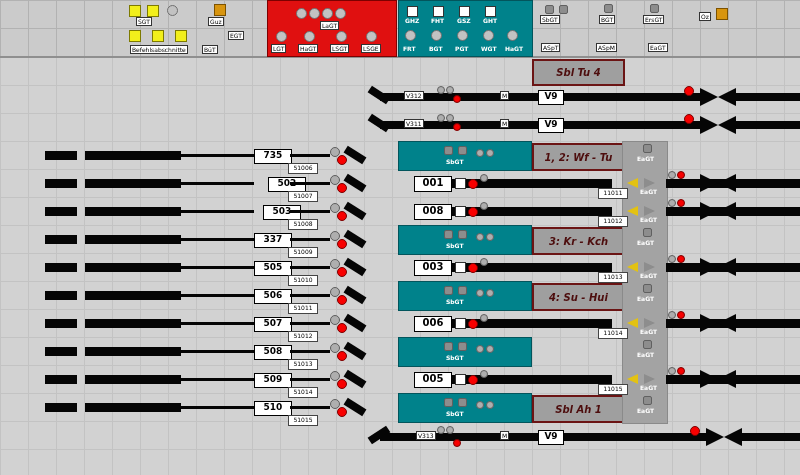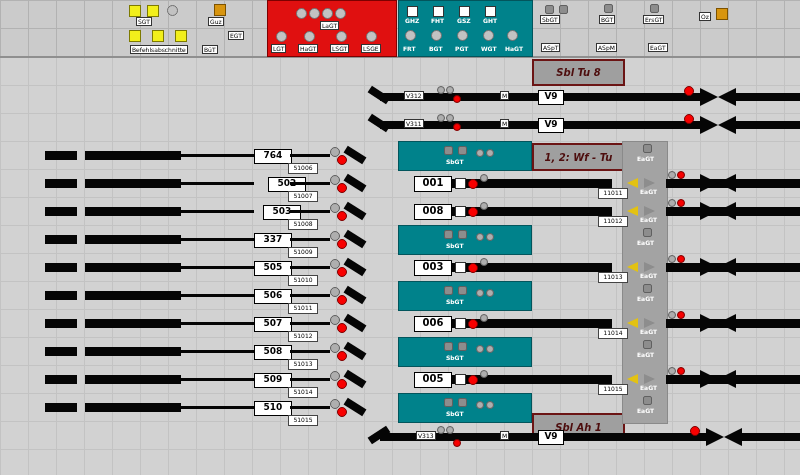--- a/index.html
+++ b/index.html
@@ -101,30 +101,32 @@
     <div class="dotg" style="left:604px;top:4px"></div>
     <div class="pl" style="left:599px;top:15px">BGT</div>
     <div class="pl" style="left:596px;top:43px">ASpM</div>
     <div class="dotg" style="left:650px;top:4px"></div>
     <div class="pl" style="left:643px;top:15px">ErsGT</div>
     <div class="pl" style="left:648px;top:43px">EaGT</div>
     <div class="pl" style="left:699px;top:12px">Oz</div>
     <div class="obtn" style="left:716px;top:8px"></div>
   </div>
 
-  <div class="lbl" style="left:532px;top:59px;width:89px;height:23px">Sbl Tu 8</div>
+  <div class="lbl" style="left:532px;top:59px;width:89px;height:23px">Sbl Tu 4</div>
   <div class="lbl" style="left:532px;top:143px;width:89px;height:24px">1, 2: Wf - Tu</div>
-  <div class="lbl" style="left:532px;top:413px;width:89px;height:24px">Sbl Ah 1</div>
+  <div class="lbl" style="left:532px;top:227px;width:89px;height:24px">3: Kr - Kch</div>
+  <div class="lbl" style="left:532px;top:283px;width:89px;height:24px">4: Su - Hui</div>
+  <div class="lbl" style="left:532px;top:395px;width:89px;height:24px">Sbl Ah 1</div>
 
   <div class="grayblk" style="left:622px;top:141px;width:44px;height:281px"></div>
 
 <div class="bar" style="left:45px;top:151px;width:32px"></div>
     <div class="bar" style="left:85px;top:151px;width:96px"></div>
     <div class="thin" style="left:181px;top:154px;width:73px"></div>
-    <div class="plate" style="left:254px;top:149px;width:36px;height:13px">764</div>
+    <div class="plate" style="left:254px;top:149px;width:36px;height:13px">735</div>
     <div class="thin" style="left:290px;top:154px;width:40px"></div>
     <div class="aux" style="left:288px;top:163px;width:28px;height:9px">51006</div>
     <div class="sig" style="left:330px;top:147px"></div>
     <div class="sig sigred" style="left:337px;top:155px"></div>
     <div class="diag" style="left:344px;top:151px;transform:rotate(32deg)"></div>
     <div class="bar" style="left:45px;top:179px;width:32px"></div>
     <div class="bar" style="left:85px;top:179px;width:96px"></div>
     <div class="thin" style="left:181px;top:182px;width:73px"></div>
     <div class="plate" style="left:268px;top:177px;width:36px;height:13px">502</div>
     <div class="thin" style="left:290px;top:182px;width:40px"></div>

